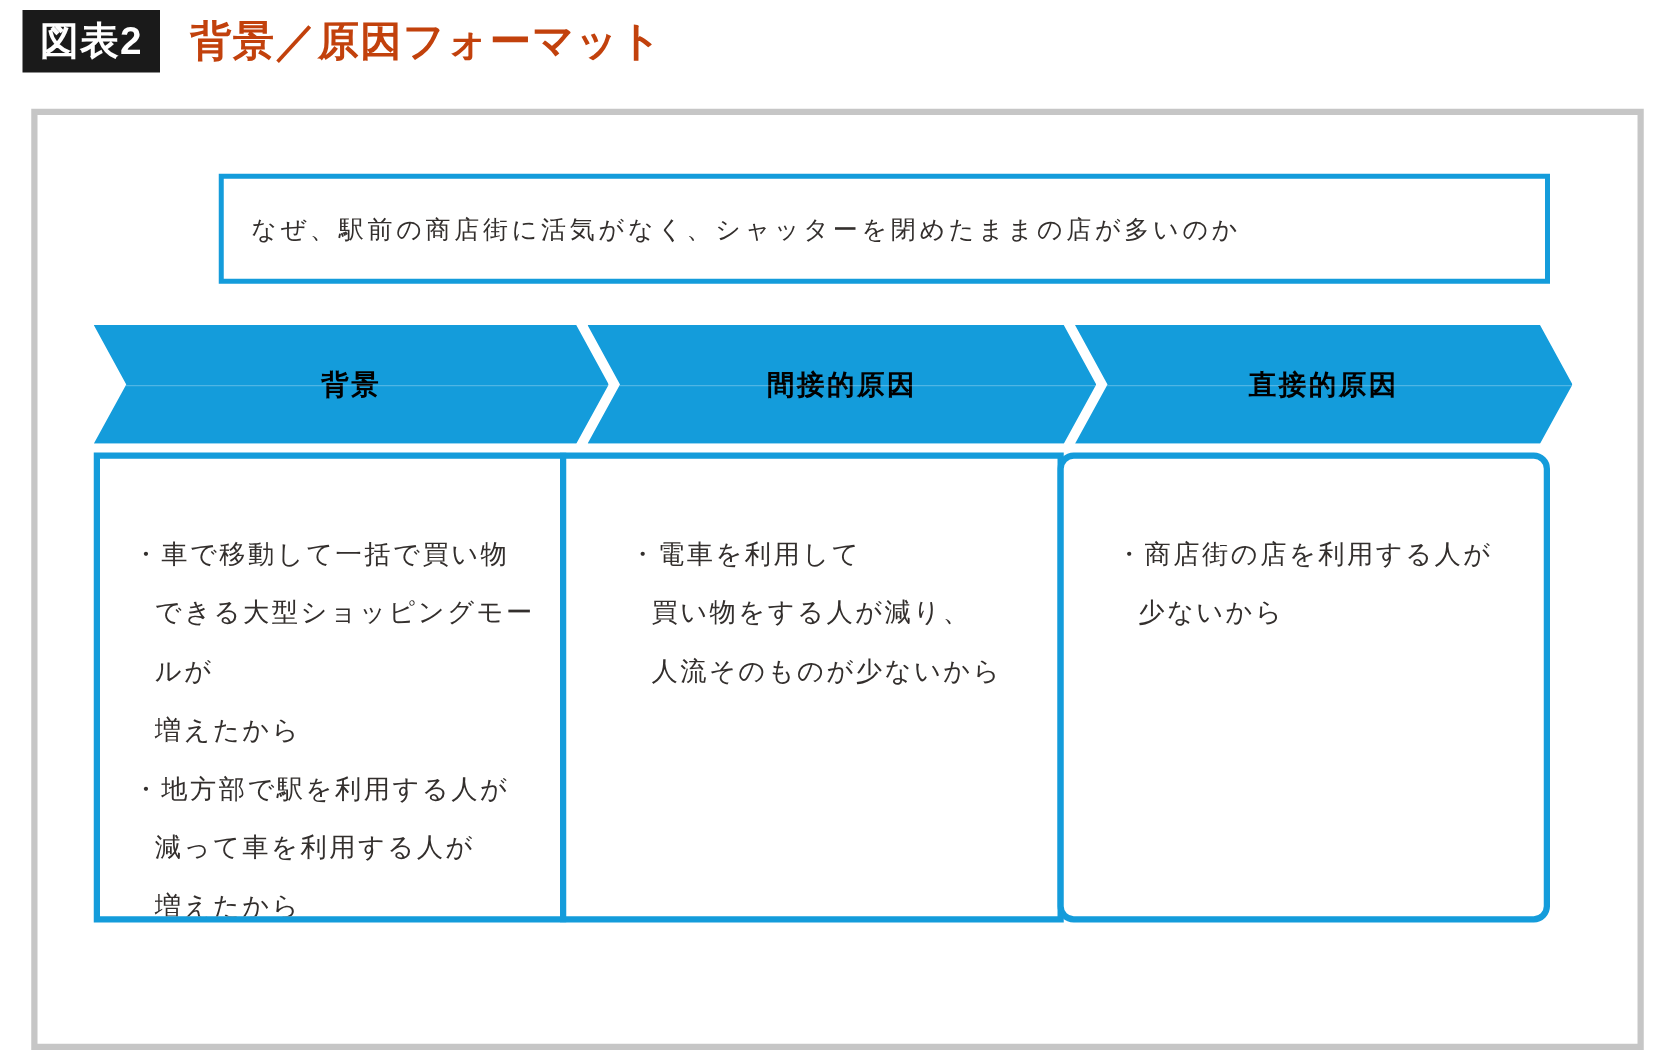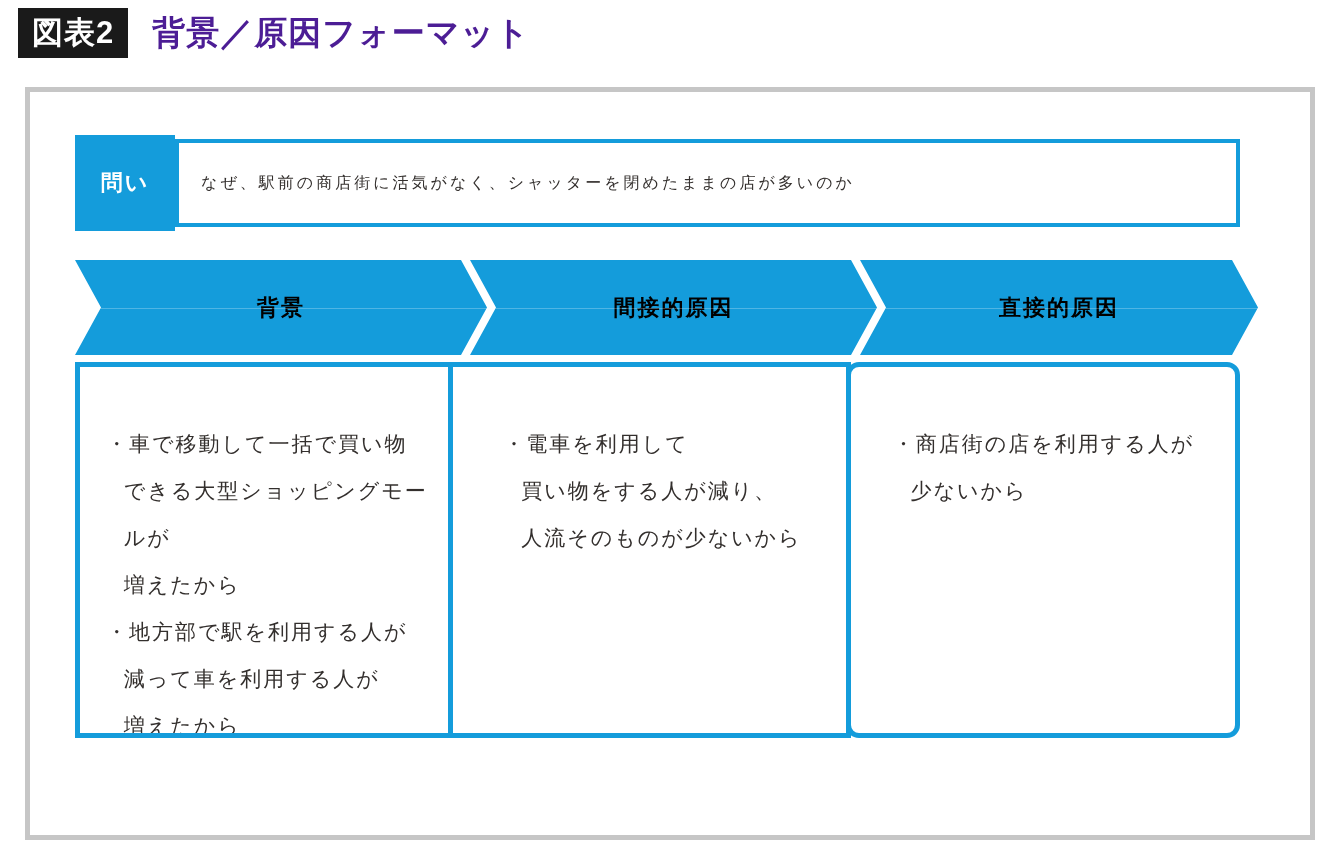--- a/index.html
+++ b/index.html
@@ -28,21 +28,21 @@
   .fig-badge {
     background: #1a1a1a;
     color: #ffffff;
     font-size: 31px;
     font-weight: bold;
     line-height: 1;
     padding: 9px 14px 10px 14px;
     letter-spacing: 1px;
   }
   .fig-title {
-    color: #4c1d95;
+    color: #c2410c;
     font-size: 33px;
     font-weight: bold;
     letter-spacing: 1px;
   }
 
   
   .outer-box {
     position: absolute;
     left: 25px;
     top: 87px;
@@ -82,21 +82,21 @@
     height: 88px;
     box-sizing: border-box;
     background: #ffffff;
     border: 4px solid var(--accent);
     display: flex;
     align-items: center;
     padding-left: 22px;
   }
   .q-text {
     color: #332f2d;
-    font-size: 16px;
+    font-size: 20px;
     letter-spacing: 3px;
   }
 
   
   .arrows {
     position: absolute;
     left: 0;
     top: 168px;
     width: 100%;
     height: 95px;
@@ -164,21 +164,20 @@
 <div class="page">
 
   <div class="fig-header">
     <div class="fig-badge" style="background: rgb(26, 26, 26);">図表2</div>
     <div class="fig-title">背景／原因フォーマット</div>
   </div>
 
   <div class="outer-box" style="border-color: rgb(198, 198, 198);">
     <div class="inner">
 
-      <div class="q-label">問い</div>
       <div class="q-box">
         <span class="q-text">なぜ、駅前の商店街に活気がなく、シャッターを閉めたままの店が多いのか</span>
       </div>
 
       <div class="arrows">
         <div class="arrow arrow-1">背景</div>
         <div class="arrow arrow-2">間接的原因</div>
         <div class="arrow arrow-3">直接的原因</div>
       </div>
 

